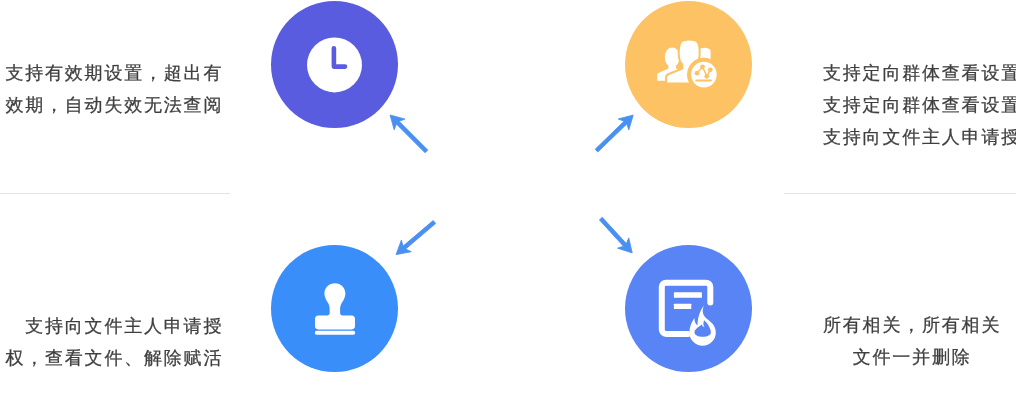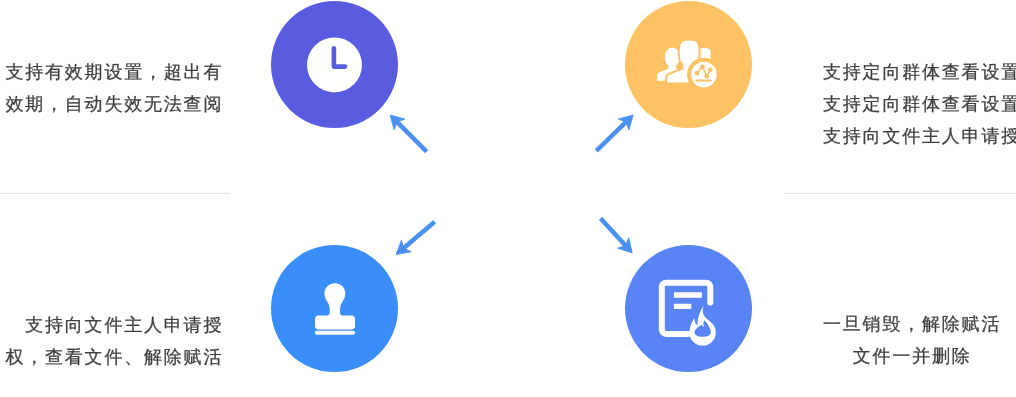--- a/index.html
+++ b/index.html
@@ -8,21 +8,21 @@
     padding: 0;
     width: 1016px;
     height: 397px;
     background: #ffffff;
     overflow: hidden;
   }
   #stage {
     position: relative;
     width: 872px;
     height: 397px;
-    font-family: Liberation Mono, monospace;
+    font-family: Liberation Sans, sans-serif;
   }
   .node { position: absolute; border-radius: 50%; }
   .node svg { position: absolute; left: 0; top: 0; }
   .caption {
     position: absolute;
     color: #3f3f3f;
     font-size: 18px;
     letter-spacing: 1.8px;
     line-height: 31.8px;
     white-space: nowrap;
@@ -154,17 +154,17 @@
     <div>支持定向群体查看设置</div>
     <div>支持向文件主人申请授</div>
   </div>
 
   <div class="caption left" style="left:-36px; top:311px; width:261px;">
     <div>支持向文件主人申请授</div>
     <div>权，查看文件、解除赋活</div>
   </div>
 
   <div class="caption right" style="left:799px; top:310px;">
-    <div>一旦销毁，解除赋活</div>
+    <div>所有相关，所有相关</div>
     <div>文件一并删除</div>
   </div>
 
 </div>
 
 </body></html>

